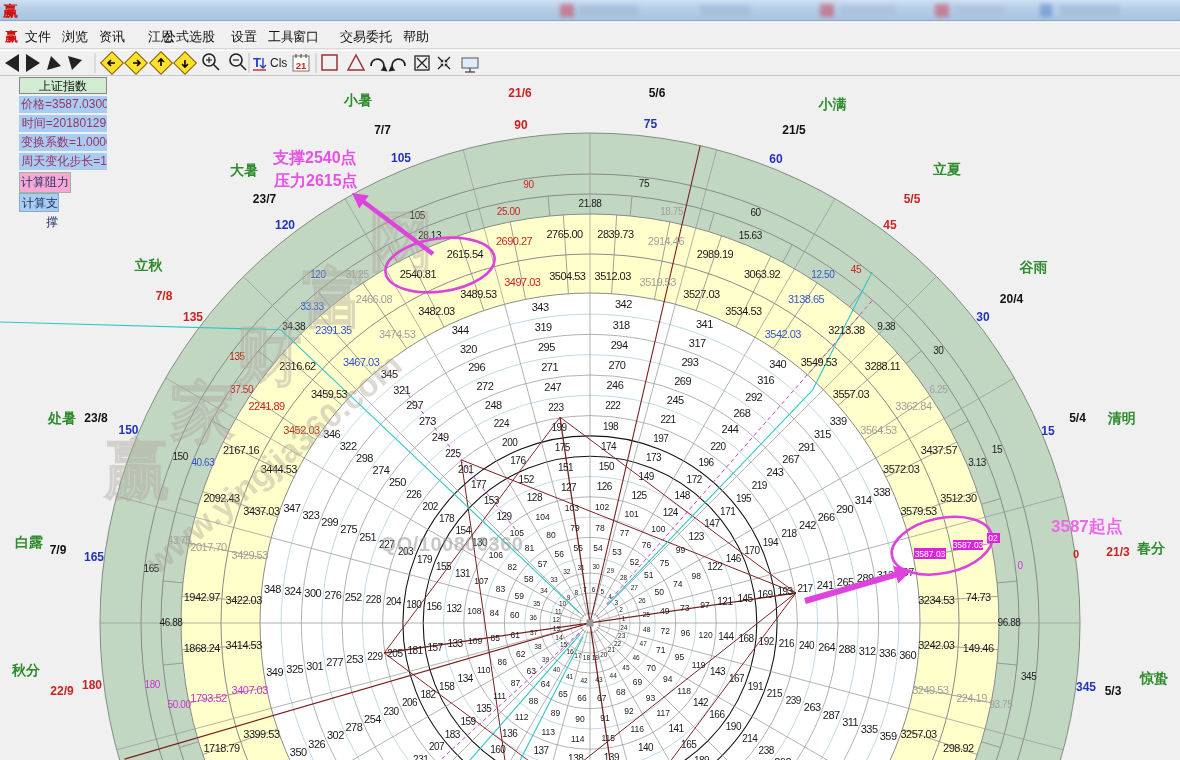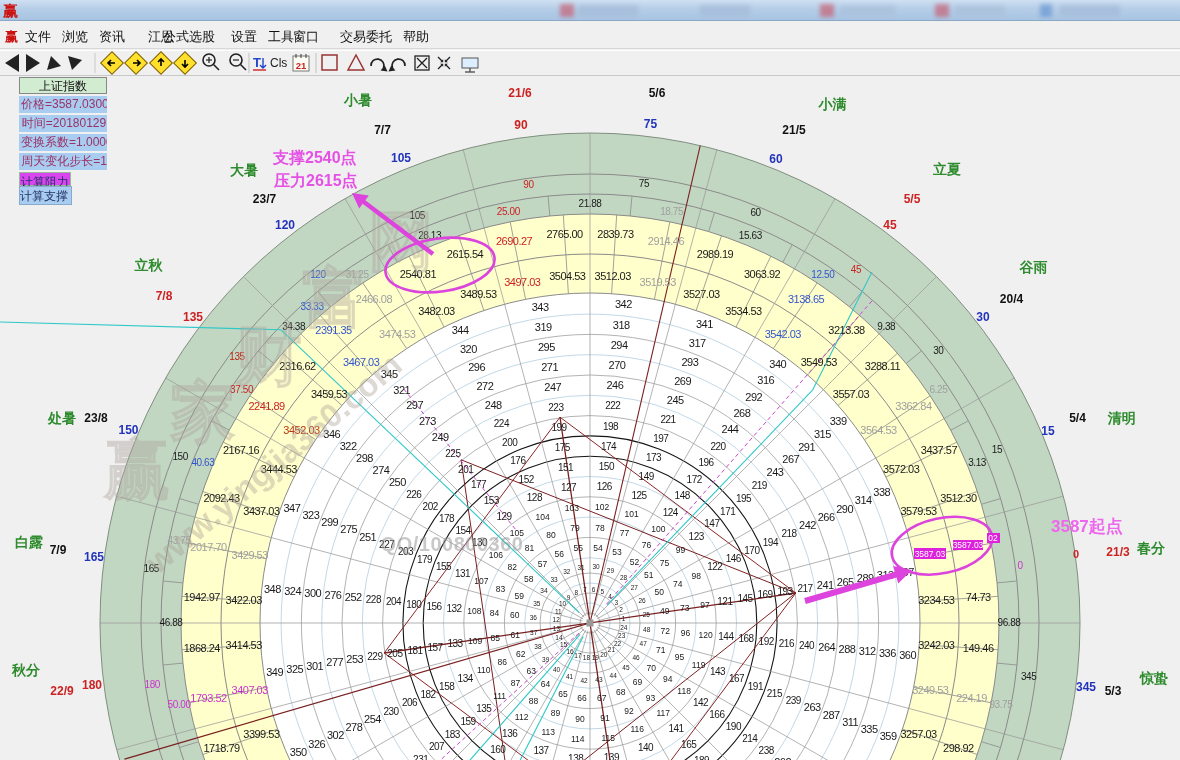--- a/index.html
+++ b/index.html
@@ -729,16 +729,16 @@
       </g>
 </svg>
 </div>
 <div id="panel">
   <div style="background:#d2ecd2;color:#111;height:17px;line-height:17px;text-align:center;border:1px solid #888888;margin-bottom:2px;">上证指数</div>
   <div class="prow">价格=3587.0300</div>
   <div class="prow">时间=20180129</div>
   <div class="prow">变换系数=1.000000</div>
   <div class="prow">周天变化步长=1</div>
   <div style="height:19px;">
-    <div style="float:left;width:52px;background:#d946ef;color:#223366;height:14px;line-height:19px;text-align:center;border:1px solid #9ab89a;">计算阻力</div>
-    <div style="float:left;width:53px;background:#a9cdf0;color:#223366;height:19px;line-height:19px;text-align:left;border:1px solid #88aacc;">计算支撑</div>
+    <div style="float:left;width:52px;background:#f9a8d4;color:#223366;height:21px;line-height:19px;text-align:center;border:1px solid #9ab89a;">计算阻力</div>
+    <div style="float:left;width:40px;background:#a9cdf0;color:#223366;height:19px;line-height:19px;text-align:right;border:1px solid #88aacc;">计算支撑</div>
   </div>
 </div>
 
 </body></html>

